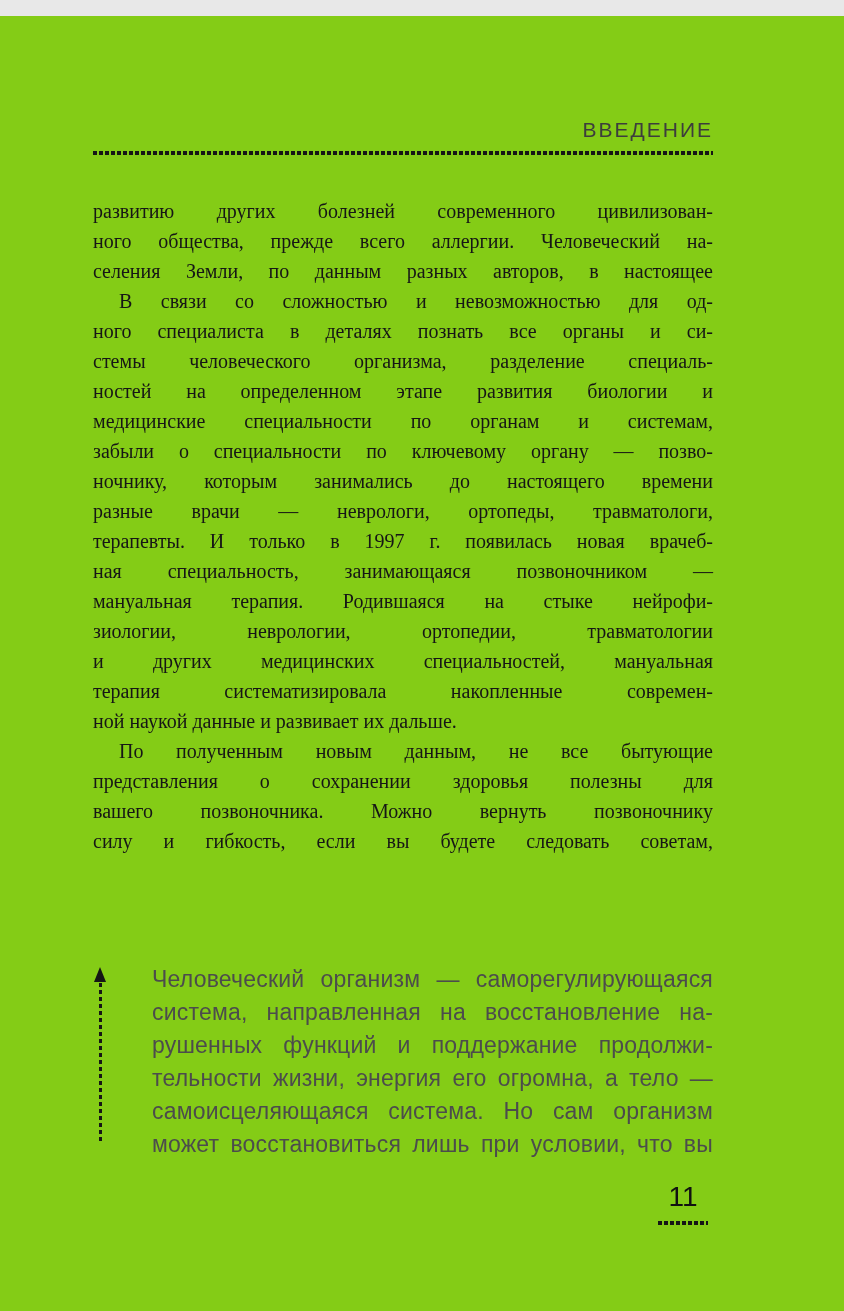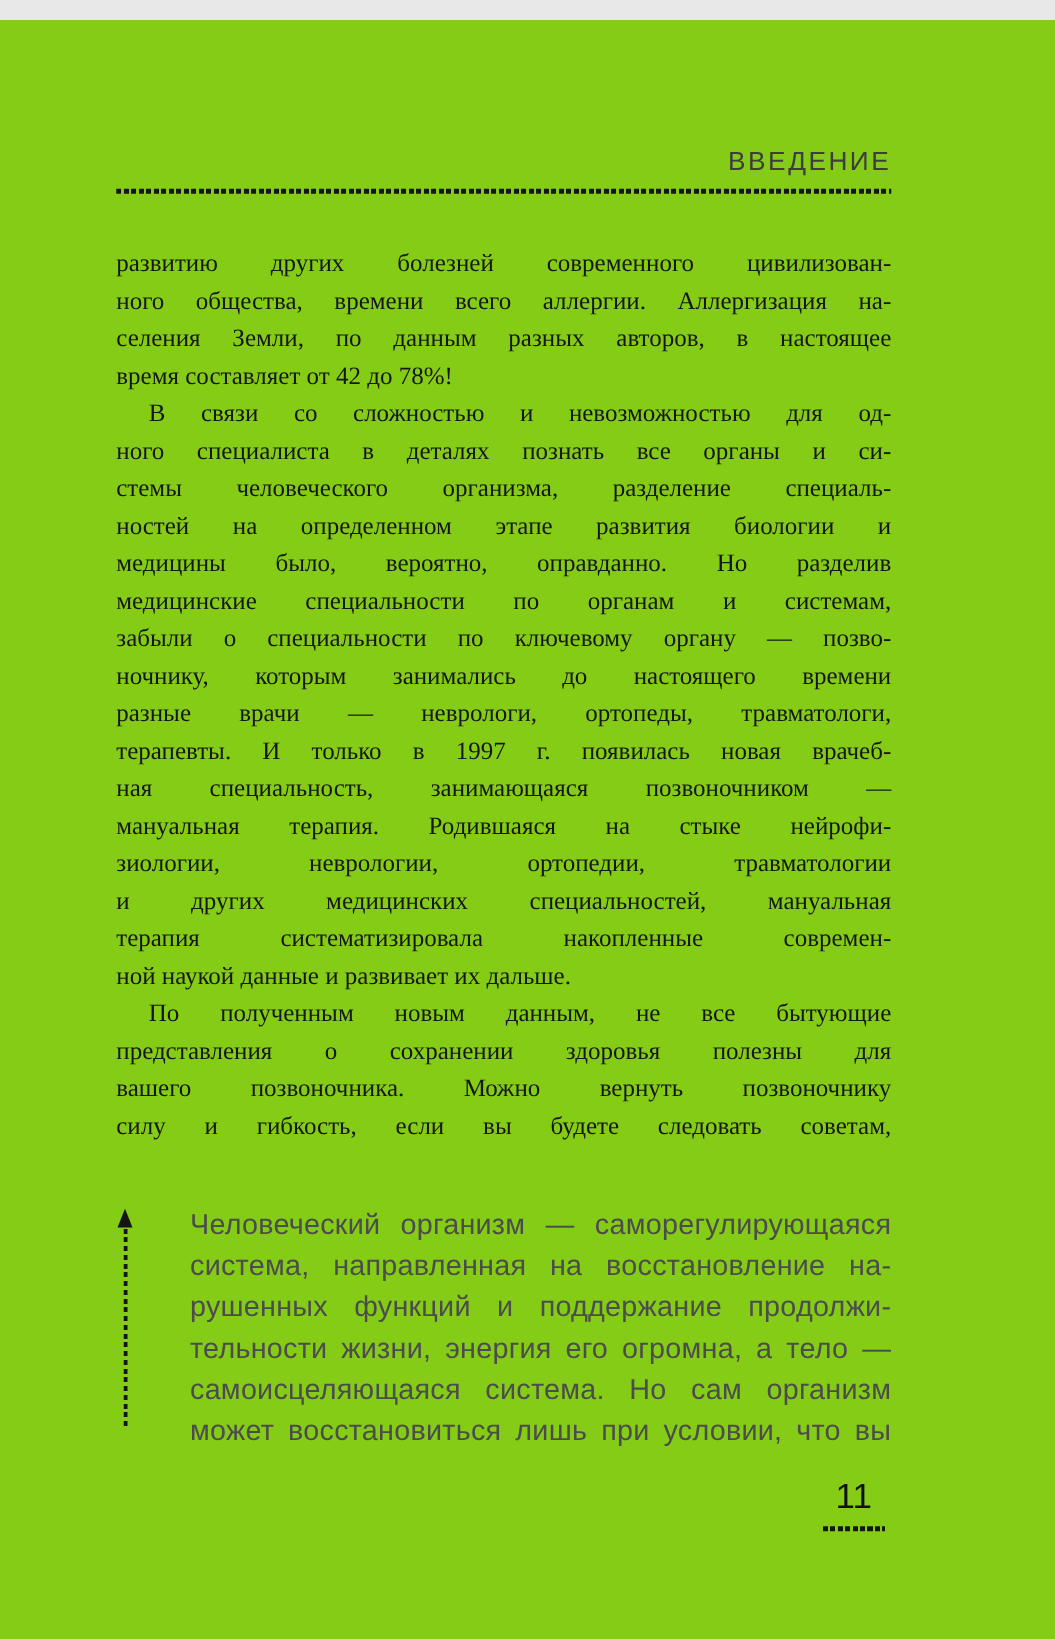--- a/index.html
+++ b/index.html
@@ -120,30 +120,28 @@
 
 <div class="page">
 
   <div class="running-head">ВВЕДЕНИЕ</div>
 
   <div class="dotted-rule"></div>
 
   <main class="body-text">
       <div class="para">
         <div class="line">развитию других болезней современного цивилизован-</div>
-        <div class="line">ного общества, времени всего аллергии. Аллергизация на-</div>
+        <div class="line">ного общества, прежде всего аллергии. Человеческий на-</div>
         <div class="line">селения Земли, по данным разных авторов, в настоящее</div>
-        <div class="line last">время составляет от 42 до 78%!</div>
       </div>
       <div class="para">
         <div class="line first-indent">В связи со сложностью и невозможностью для од-</div>
         <div class="line">ного специалиста в деталях познать все органы и си-</div>
         <div class="line">стемы человеческого организма, разделение специаль-</div>
         <div class="line">ностей на определенном этапе развития биологии и</div>
-        <div class="line">медицины было, вероятно, оправданно. Но разделив</div>
         <div class="line">медицинские специальности по органам и системам,</div>
         <div class="line">забыли о специальности по ключевому органу — позво-</div>
         <div class="line">ночнику, которым занимались до настоящего времени</div>
         <div class="line">разные врачи — неврологи, ортопеды, травматологи,</div>
         <div class="line">терапевты. И только в 1997 г. появилась новая врачеб-</div>
         <div class="line">ная специальность, занимающаяся позвоночником —</div>
         <div class="line">мануальная терапия. Родившаяся на стыке нейрофи-</div>
         <div class="line">зиологии, неврологии, ортопедии, травматологии</div>
         <div class="line">и других медицинских специальностей, мануальная</div>
         <div class="line">терапия систематизировала накопленные современ-</div>

